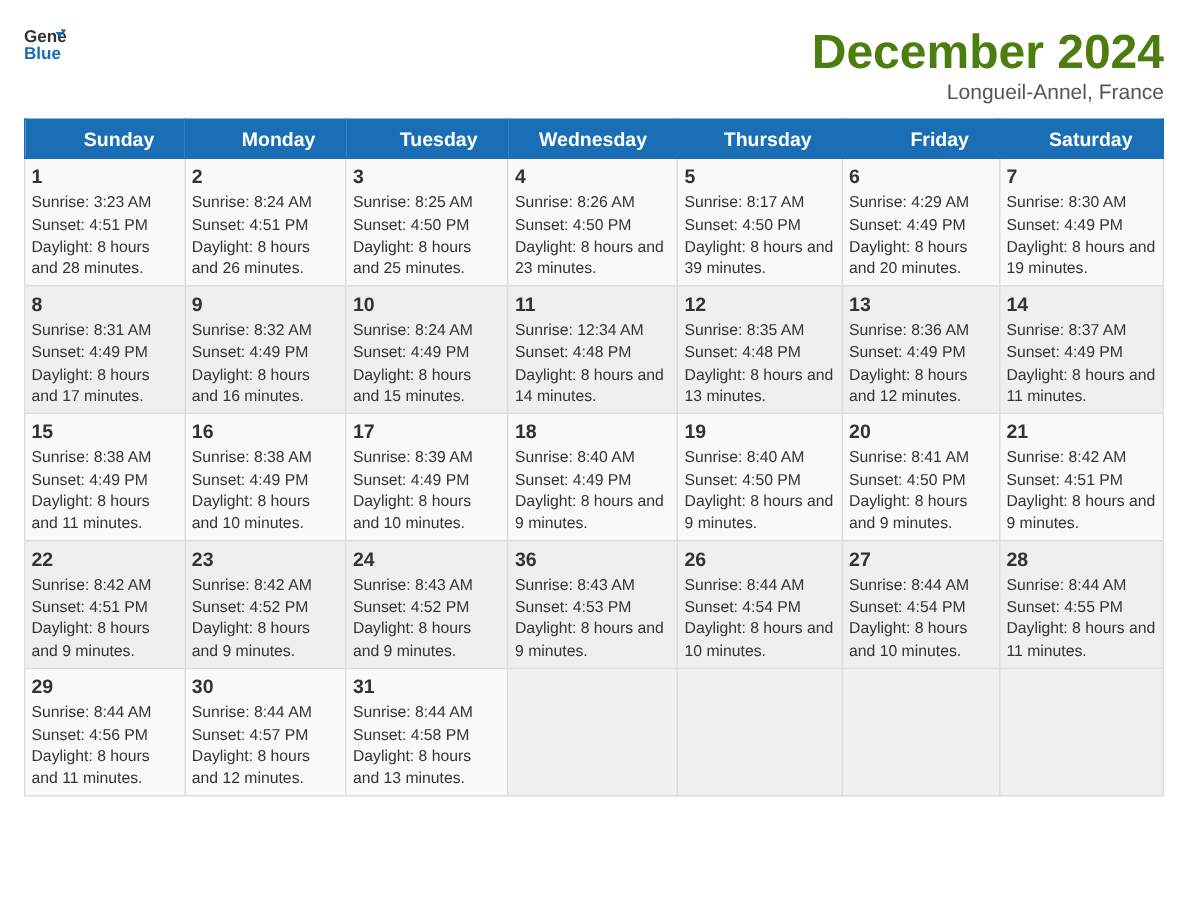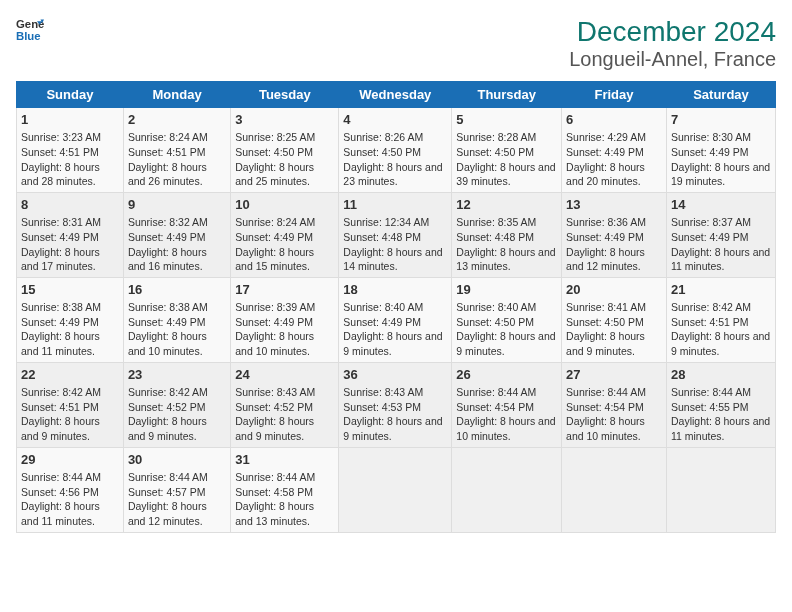--- a/index.html
+++ b/index.html
@@ -26,38 +26,38 @@
       gap: 4px;
     }
     .logo-icon {
       width: 28px;
       height: 28px;
     }
     .title-block {
       text-align: right;
     }
     .main-title {
-      font-size: 28px;
-      font-weight: normal;
-      color: #0f766e;
+      font-size: 32px;
+      font-weight: bold;
+      color: #4d7c0f;
     }
     .subtitle {
-      font-size: 20px;
+      font-size: 14px;
       color: #555;
     }
     .calendar-table {
       width: 100%;
       border-collapse: collapse;
       font-size: 11px;
     }
     .calendar-table thead tr th {
       background: #1a6eb5;
       color: #fff;
       padding: 5px 20px;
-      text-align: center;
+      text-align: right;
       font-size: 13px;
       font-weight: bold;
       border: 1px solid #1a6eb5;
     }
     .calendar-table tbody tr td {
       border: 1px solid #ddd;
       padding: 3px 4px;
       vertical-align: top;
       width: 113px;
       min-height: 70px;
@@ -112,21 +112,21 @@
         <th>Friday</th>
         <th>Saturday</th>
       </tr>
     </thead>
     <tbody id="calendar-body">
     <tr>
           <td><span class="day-num">1</span><span>Sunrise: 3:23 AM</span><br><span>Sunset: 4:51 PM</span><br><span>Daylight: 8 hours and 28 minutes.</span></td>
           <td><span class="day-num">2</span><span>Sunrise: 8:24 AM</span><br><span>Sunset: 4:51 PM</span><br><span>Daylight: 8 hours and 26 minutes.</span></td>
           <td><span class="day-num">3</span><span>Sunrise: 8:25 AM</span><br><span>Sunset: 4:50 PM</span><br><span>Daylight: 8 hours and 25 minutes.</span></td>
           <td><span class="day-num">4</span><span>Sunrise: 8:26 AM</span><br><span>Sunset: 4:50 PM</span><br><span>Daylight: 8 hours and 23 minutes.</span></td>
-          <td><span class="day-num">5</span><span>Sunrise: 8:28 AM</span><br><span>Sunset: 4:50 PM</span><br><span>Daylight: 8 hours and 39 minutes.</span></td>
+          <td><span class="day-num">5</span><span>Sunrise: 8:17 AM</span><br><span>Sunset: 4:50 PM</span><br><span>Daylight: 8 hours and 39 minutes.</span></td>
           <td><span class="day-num">6</span><span>Sunrise: 4:29 AM</span><br><span>Sunset: 4:49 PM</span><br><span>Daylight: 8 hours and 20 minutes.</span></td>
           <td><span class="day-num">7</span><span>Sunrise: 8:30 AM</span><br><span>Sunset: 4:49 PM</span><br><span>Daylight: 8 hours and 19 minutes.</span></td>
         </tr>
         <tr>
           <td><span class="day-num">8</span><span>Sunrise: 8:31 AM</span><br><span>Sunset: 4:49 PM</span><br><span>Daylight: 8 hours and 17 minutes.</span></td>
           <td><span class="day-num">9</span><span>Sunrise: 8:32 AM</span><br><span>Sunset: 4:49 PM</span><br><span>Daylight: 8 hours and 16 minutes.</span></td>
           <td><span class="day-num">10</span><span>Sunrise: 8:24 AM</span><br><span>Sunset: 4:49 PM</span><br><span>Daylight: 8 hours and 15 minutes.</span></td>
           <td><span class="day-num">11</span><span>Sunrise: 12:34 AM</span><br><span>Sunset: 4:48 PM</span><br><span>Daylight: 8 hours and 14 minutes.</span></td>
           <td><span class="day-num">12</span><span>Sunrise: 8:35 AM</span><br><span>Sunset: 4:48 PM</span><br><span>Daylight: 8 hours and 13 minutes.</span></td>
           <td><span class="day-num">13</span><span>Sunrise: 8:36 AM</span><br><span>Sunset: 4:49 PM</span><br><span>Daylight: 8 hours and 12 minutes.</span></td>

